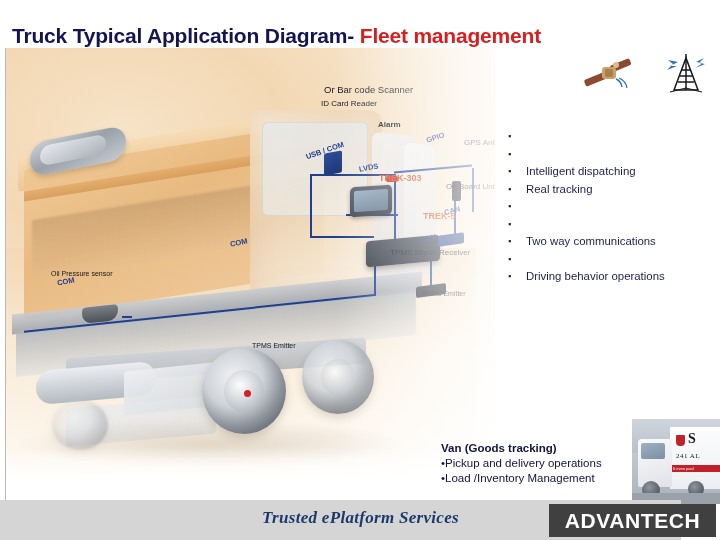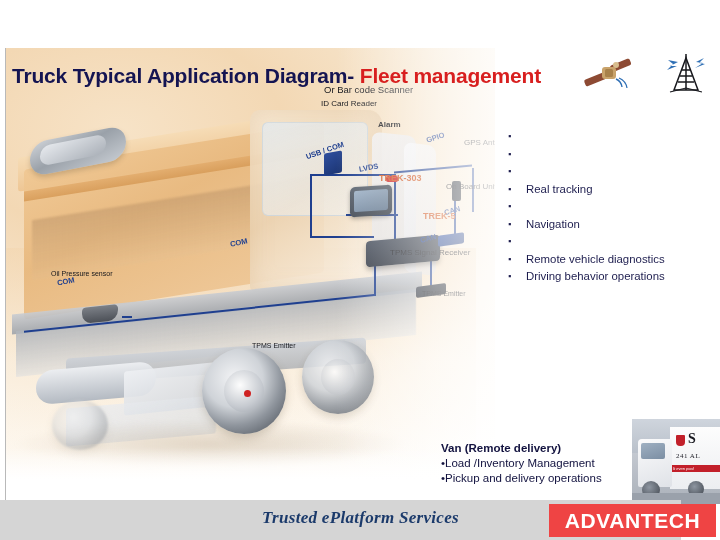--- a/index.html
+++ b/index.html
@@ -9,21 +9,21 @@
     font-family:"Liberation Sans", sans-serif;
     position:relative;
   }
   #slide{position:absolute;left:0;top:0;width:720px;height:540px;background:#fff;overflow:hidden;}
 
   
   .title-bar{position:absolute;left:0;top:24px;width:720px;height:28px;z-index:60;}
   .title-txt{
     position:absolute;left:12px;top:0;
     font-size:21px;font-weight:bold;letter-spacing:-0.2px;
-    color:#141452;white-space:nowrap;margin-top:40px;
+    color:#141452;white-space:nowrap;
   }
   .title-accent{color:#d81f1f;}
 
   
   .left-rule{position:absolute;left:5px;top:48px;width:1px;height:452px;background:#b9b9b9;z-index:55;}
 
   
   .stage{position:absolute;left:6px;top:48px;width:714px;height:452px;overflow:hidden;background:#ffffff;}
 
   
@@ -231,21 +231,21 @@
 
   
   .footer{position:absolute;left:0;top:500px;width:681px;height:40px;background:#d5d5d5;z-index:70;}
   .tagline{
     position:absolute;left:262px;top:8px;
     font-family:"Liberation Serif",serif;font-style:italic;font-weight:bold;
     font-size:17px;color:#1b3a6b;letter-spacing:.3px;white-space:nowrap;
   }
   .logo{
     position:absolute;left:549px;top:504px;width:167px;height:33px;
-    background:#ef4444;z-index:75;
+    background:#404040;z-index:75;
   }
   .logo-txt{
     position:absolute;left:0;top:0;width:167px;height:33px;
     display:flex;align-items:center;justify-content:center;
     color:#ffffff;font-size:21px;font-weight:bold;letter-spacing:.6px;
     font-family:"Liberation Sans",sans-serif;
   }
 </style>
 </head>
 <body>
@@ -367,49 +367,49 @@
 
   <div class="features">
     <div class="frow">
       <div class="fbul">▪</div>
     </div>
     <div class="frow">
       <div class="fbul">▪</div>
     </div>
     <div class="frow">
       <div class="fbul">▪</div>
+      <div class="ftxt">Intelligent dispatching</div>
     </div>
     <div class="frow">
       <div class="fbul">▪</div>
       <div class="ftxt">Real tracking</div>
     </div>
     <div class="frow">
       <div class="fbul">▪</div>
     </div>
     <div class="frow">
       <div class="fbul">▪</div>
-      <div class="ftxt">Navigation</div>
-    </div>
-    <div class="frow">
-      <div class="fbul">▪</div>
-    </div>
-    <div class="frow">
-      <div class="fbul">▪</div>
-      <div class="ftxt">Remote vehicle diagnostics</div>
+    </div>
+    <div class="frow">
+      <div class="fbul">▪</div>
+      <div class="ftxt">Two way communications</div>
+    </div>
+    <div class="frow">
+      <div class="fbul">▪</div>
     </div>
     <div class="frow">
       <div class="fbul">▪</div>
       <div class="ftxt">Driving behavior operations</div>
     </div>
   </div>
 
   <div class="van-block">
-    <div class="van-h">Van (Remote delivery)</div>
+    <div class="van-h">Van (Goods tracking)</div>
+    <div class="van-li">•Pickup and delivery operations</div>
     <div class="van-li">•Load /Inventory Management</div>
-    <div class="van-li">•Pickup and delivery operations</div>
   </div>
 
   <div class="van-photo">
     <div class="vp-sky"></div>
     <div class="vp-box"></div>
     <div class="vp-shield"></div>
     <div class="vp-s">S</div>
     <div class="vp-135">241 AL</div>
     <div class="vp-redbar"></div>
     <div class="vp-redtxt">It  even  pool</div>

